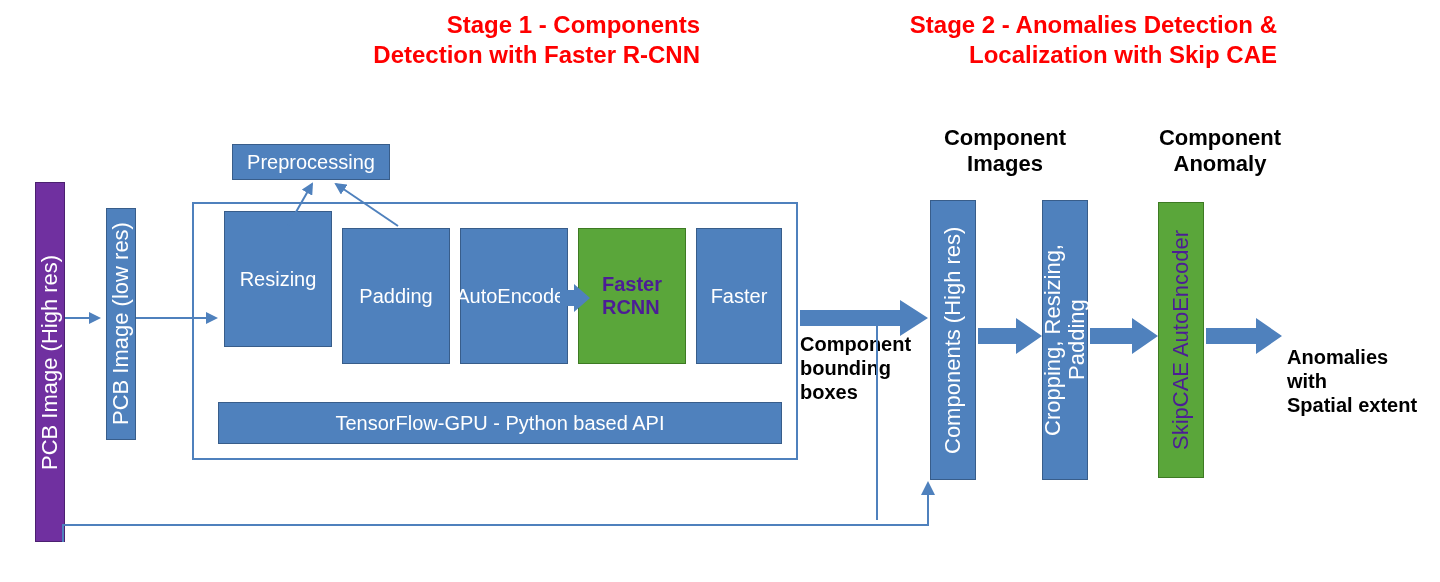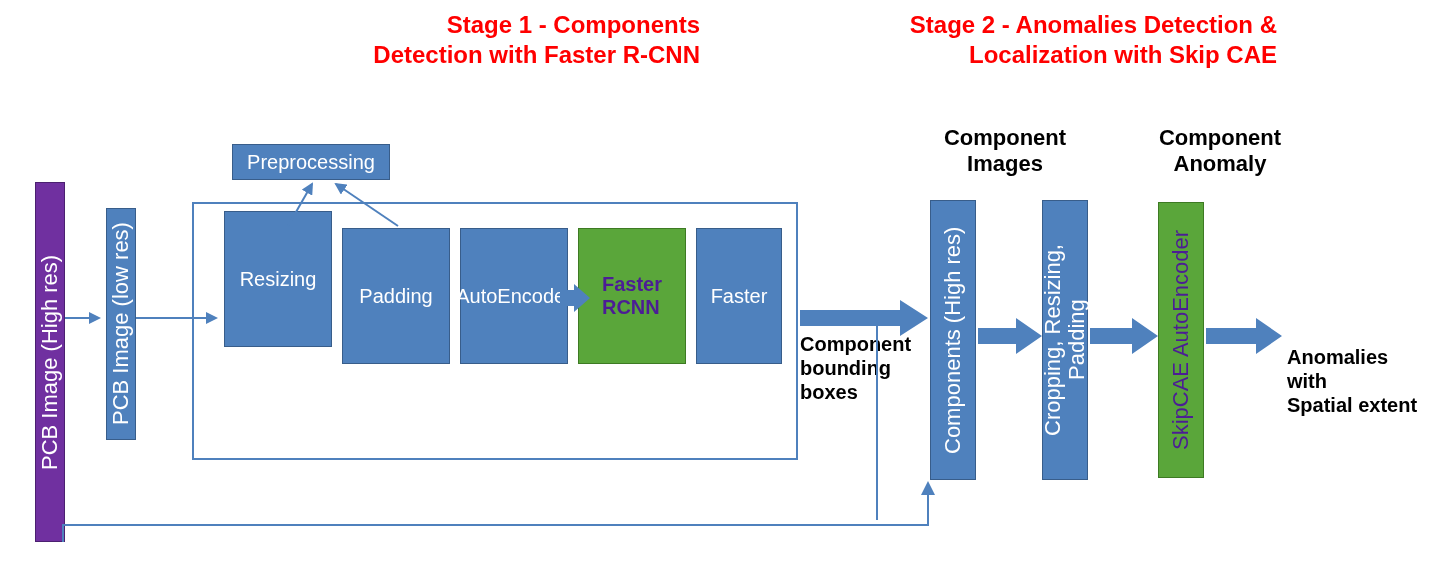--- a/index.html
+++ b/index.html
@@ -32,20 +32,21 @@
 <div class="abs" style="left:192px;top:202px;width:606px;height:258px;border:2px solid #4f81bd;background:transparent"></div>
 
 <div class="abs blue box" style="left:232px;top:144px;width:158px;height:36px">Preprocessing</div>
 
 <div class="abs blue box" style="left:224px;top:211px;width:108px;height:136px">Resizing</div>
 <div class="abs blue box" style="left:342px;top:228px;width:108px;height:136px">Padding</div>
 <div class="abs blue box" style="left:460px;top:228px;width:108px;height:136px;font-size:20px">AutoEncoder</div>
 <div class="abs green box bold" style="left:578px;top:228px;width:108px;height:136px;font-size:20px">Faster<br>RCNN</div>
 <div class="abs blue box" style="left:696px;top:228px;width:86px;height:136px">Faster</div>
 
+<div class="abs blue box" style="left:218px;top:402px;width:564px;height:42px;font-size:20px">TensorFlow-GPU - Python based API</div>
 
 <div class="abs blue vtext" style="left:930px;top:200px;width:46px;height:280px">Components (High res)</div>
 <div class="abs blue vtext" style="left:1042px;top:200px;width:46px;height:280px">Cropping, Resizing,<br>Padding</div>
 <div class="abs green vtext" style="left:1158px;top:202px;width:46px;height:276px">SkipCAE  AutoEncoder</div>
 
 <div class="abs label" style="left:800px;top:332px;width:120px">Component<br>bounding<br>boxes</div>
 <div class="abs label" style="left:1287px;top:345px;width:150px">Anomalies<br>with<br>Spatial extent</div>
 
 <svg class="arrow" style="left:136px;top:310px" width="88" height="16">
   <defs>

